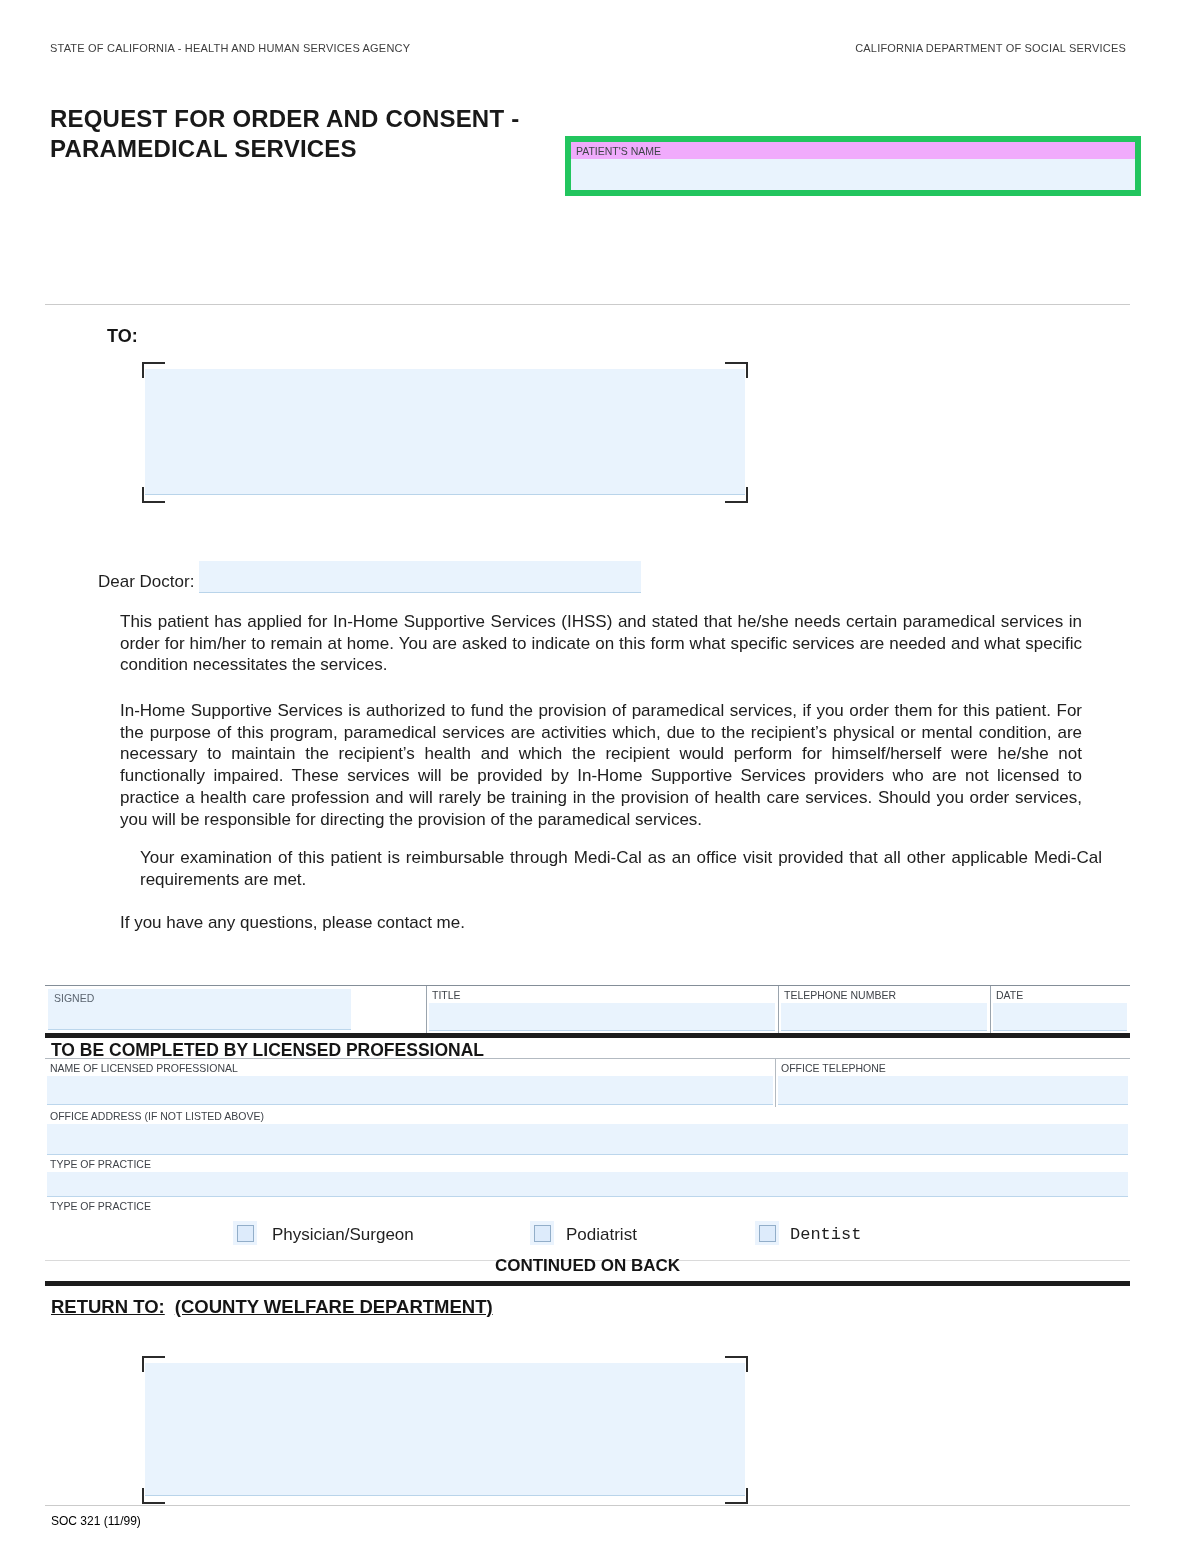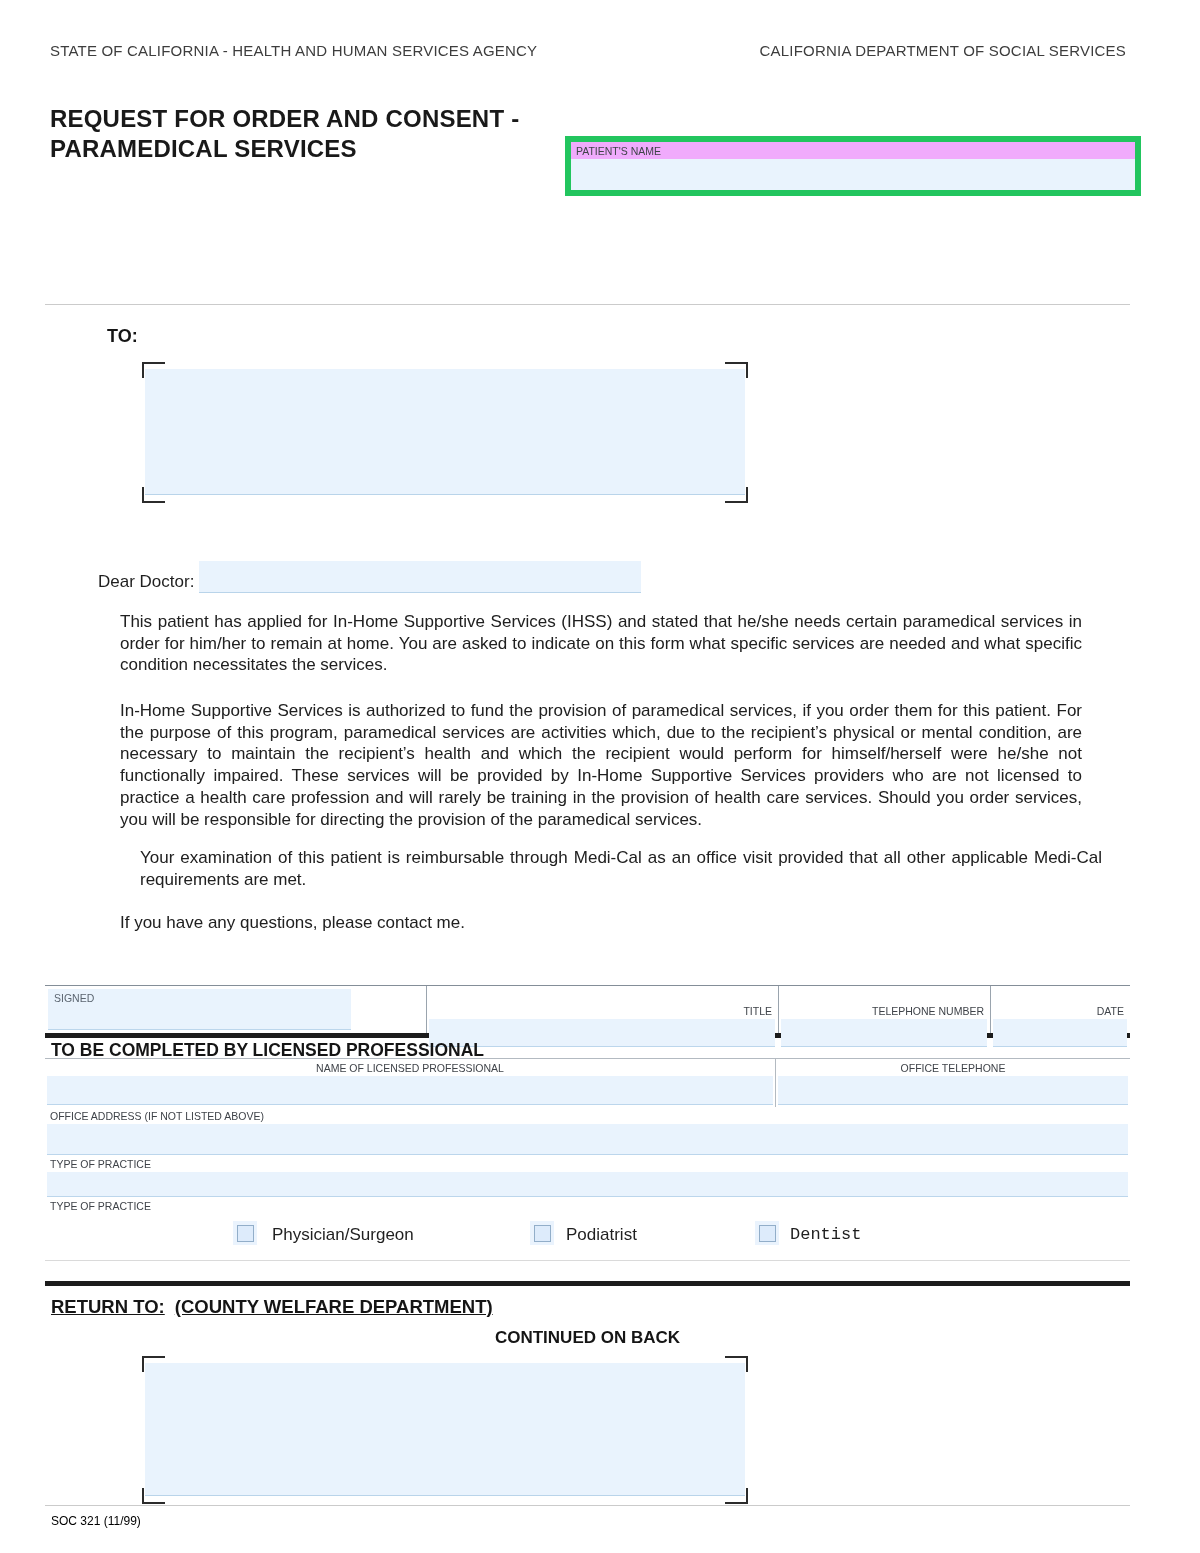--- a/index.html
+++ b/index.html
@@ -2,21 +2,21 @@
 <html><head>
 <meta charset="utf-8">
 <style>
   html,body { margin:0; padding:0; background:#fff; }
   .page {
     position:relative; width:1200px; height:1553px; background:#ffffff;
     font-family:"Liberation Sans", sans-serif; color:#1f1f1f; overflow:hidden;
   }
   
   .header { position:absolute; top:42px; left:50px; width:1076px;
-    display:flex; justify-content:space-between; font-size:15px; color:#3d3d3d; letter-spacing:.2px; }
+    display:flex; justify-content:space-between; font-size:11px; color:#3d3d3d; letter-spacing:.2px; }
   
   .title { position:absolute; top:104px; left:50px; font-size:24px; font-weight:bold;
     line-height:30px; color:#191919; letter-spacing:.2px; }
   
   .patient-box { position:absolute; top:136px; left:565px; width:564px; border:6px solid #22c55e; background:#f0abfc; }
   .pb-label { font-size:10.5px; color:#3f4349; padding:3px 5px 1px; height:13px; }
   .pb-field { height:31px; background:#e9f3fd; border-bottom:1px solid #bcd6ec; }
   .pb-row:last-child .pb-field { border-bottom:none; }
   
   .rule-light { position:absolute; left:45px; width:1085px; height:1px; background:#cbcbcb; }
@@ -44,42 +44,42 @@
     text-align:justify; color:#202020; }
   #p1 { top:611px; } #p2 { top:700px; } #p3 { top:847px;margin-left:20px; } #p4 { top:912px; }
   
   .sig-table { position:absolute; left:45px; top:985px; width:1085px; height:47px;
     border-top:1px solid #848e98; border-bottom:5px solid #1c1c1c; }
   .sig-sep { position:absolute; top:0; width:1px; height:47px; background:#9aa4ae; }
   #sep1 { left:381px; } #sep2 { left:733px; } #sep3 { left:945px; }
   .sig-signed-field { position:absolute; left:3px; top:3px; width:303px; height:41px;
     background:#e9f3fd; border-bottom:1px solid #bcd6ec; box-sizing:border-box;
     font-size:10.5px; color:#5b6570; padding:3px 6px; }
-  .sig-cell { position:absolute; top:16px; height:47px;text-align:right; }
+  .sig-cell { position:absolute; top:0; height:47px; }
   #cell-title { left:382px; width:350px; } #cell-phone { left:734px; width:210px; } #cell-date { left:946px; width:138px; }
   .sig-field { height:27px; background:#e9f3fd; border-bottom:1px solid #bcd6ec; margin:0 2px; }
   
   .section-heading { position:absolute; left:51px; top:1040px; font-size:17.5px; font-weight:bold; color:#151515; }
   .prof { position:absolute; left:45px; top:1058px; width:1085px; }
-  .prof-rowA { display:flex; border-top:1px solid #b3bac1; height:49px; box-sizing:border-box;text-align:center; }
+  .prof-rowA { display:flex; border-top:1px solid #b3bac1; height:49px; box-sizing:border-box; }
   .colA { width:731px; border-right:1px solid #b3bac1; box-sizing:border-box; }
   .colB { flex:1; }
   .prof-label { font-size:10.5px; color:#3f4349; padding:3px 5px 1px; height:13px; }
   .prof-field { background:#e9f3fd; border-bottom:1px solid #bcd6ec; margin:0 2px; }
   .fA { height:28px; } .fB { height:30px; } .fC { height:24px; }
   .prof-rowB { height:48px; } .prof-rowC { height:42px; }
   .cb-row { position:relative; height:46px; border-bottom:1px solid #dadada; }
   .cb { position:absolute; top:7px; width:24px; height:24px; background:#eaf3fd;
     display:flex; align-items:center; justify-content:center; }
   .cb-inner { width:15px; height:15px; background:#ddebfb; border:1px solid #92aec9; }
   .cb-label { position:absolute; top:11px; font-size:17px; color:#1f1f1f; }
   #cb1 { left:188px; } #cb1-label { left:227px; }
   #cb2 { left:485px; } #cb2-label { left:521px; }
   #cb3 { left:710px; } #cb3-label { left:745px;font-family:Liberation Mono, monospace; }
-  .continued { position:absolute; left:45px; top:1328px; width:1085px; text-align:center;
+  .continued { position:absolute; left:45px; top:1256px; width:1085px; text-align:center;
     font-weight:bold; font-size:17px; color:#151515; }
   .thick-rule { position:absolute; left:45px; width:1085px; height:5px; background:#1c1c1c; }
   #thick2 { top:1281px; }
   .return-heading { position:absolute; left:51px; top:1296px; font-size:18.5px; font-weight:bold; color:#151515;text-decoration:underline; }
   .return-heading .part2 { margin-left:10px; }
   .footer-text { position:absolute; left:51px; top:1514px; font-size:12px; color:#000000; }
 </style>
 </head>
 <body>
 

